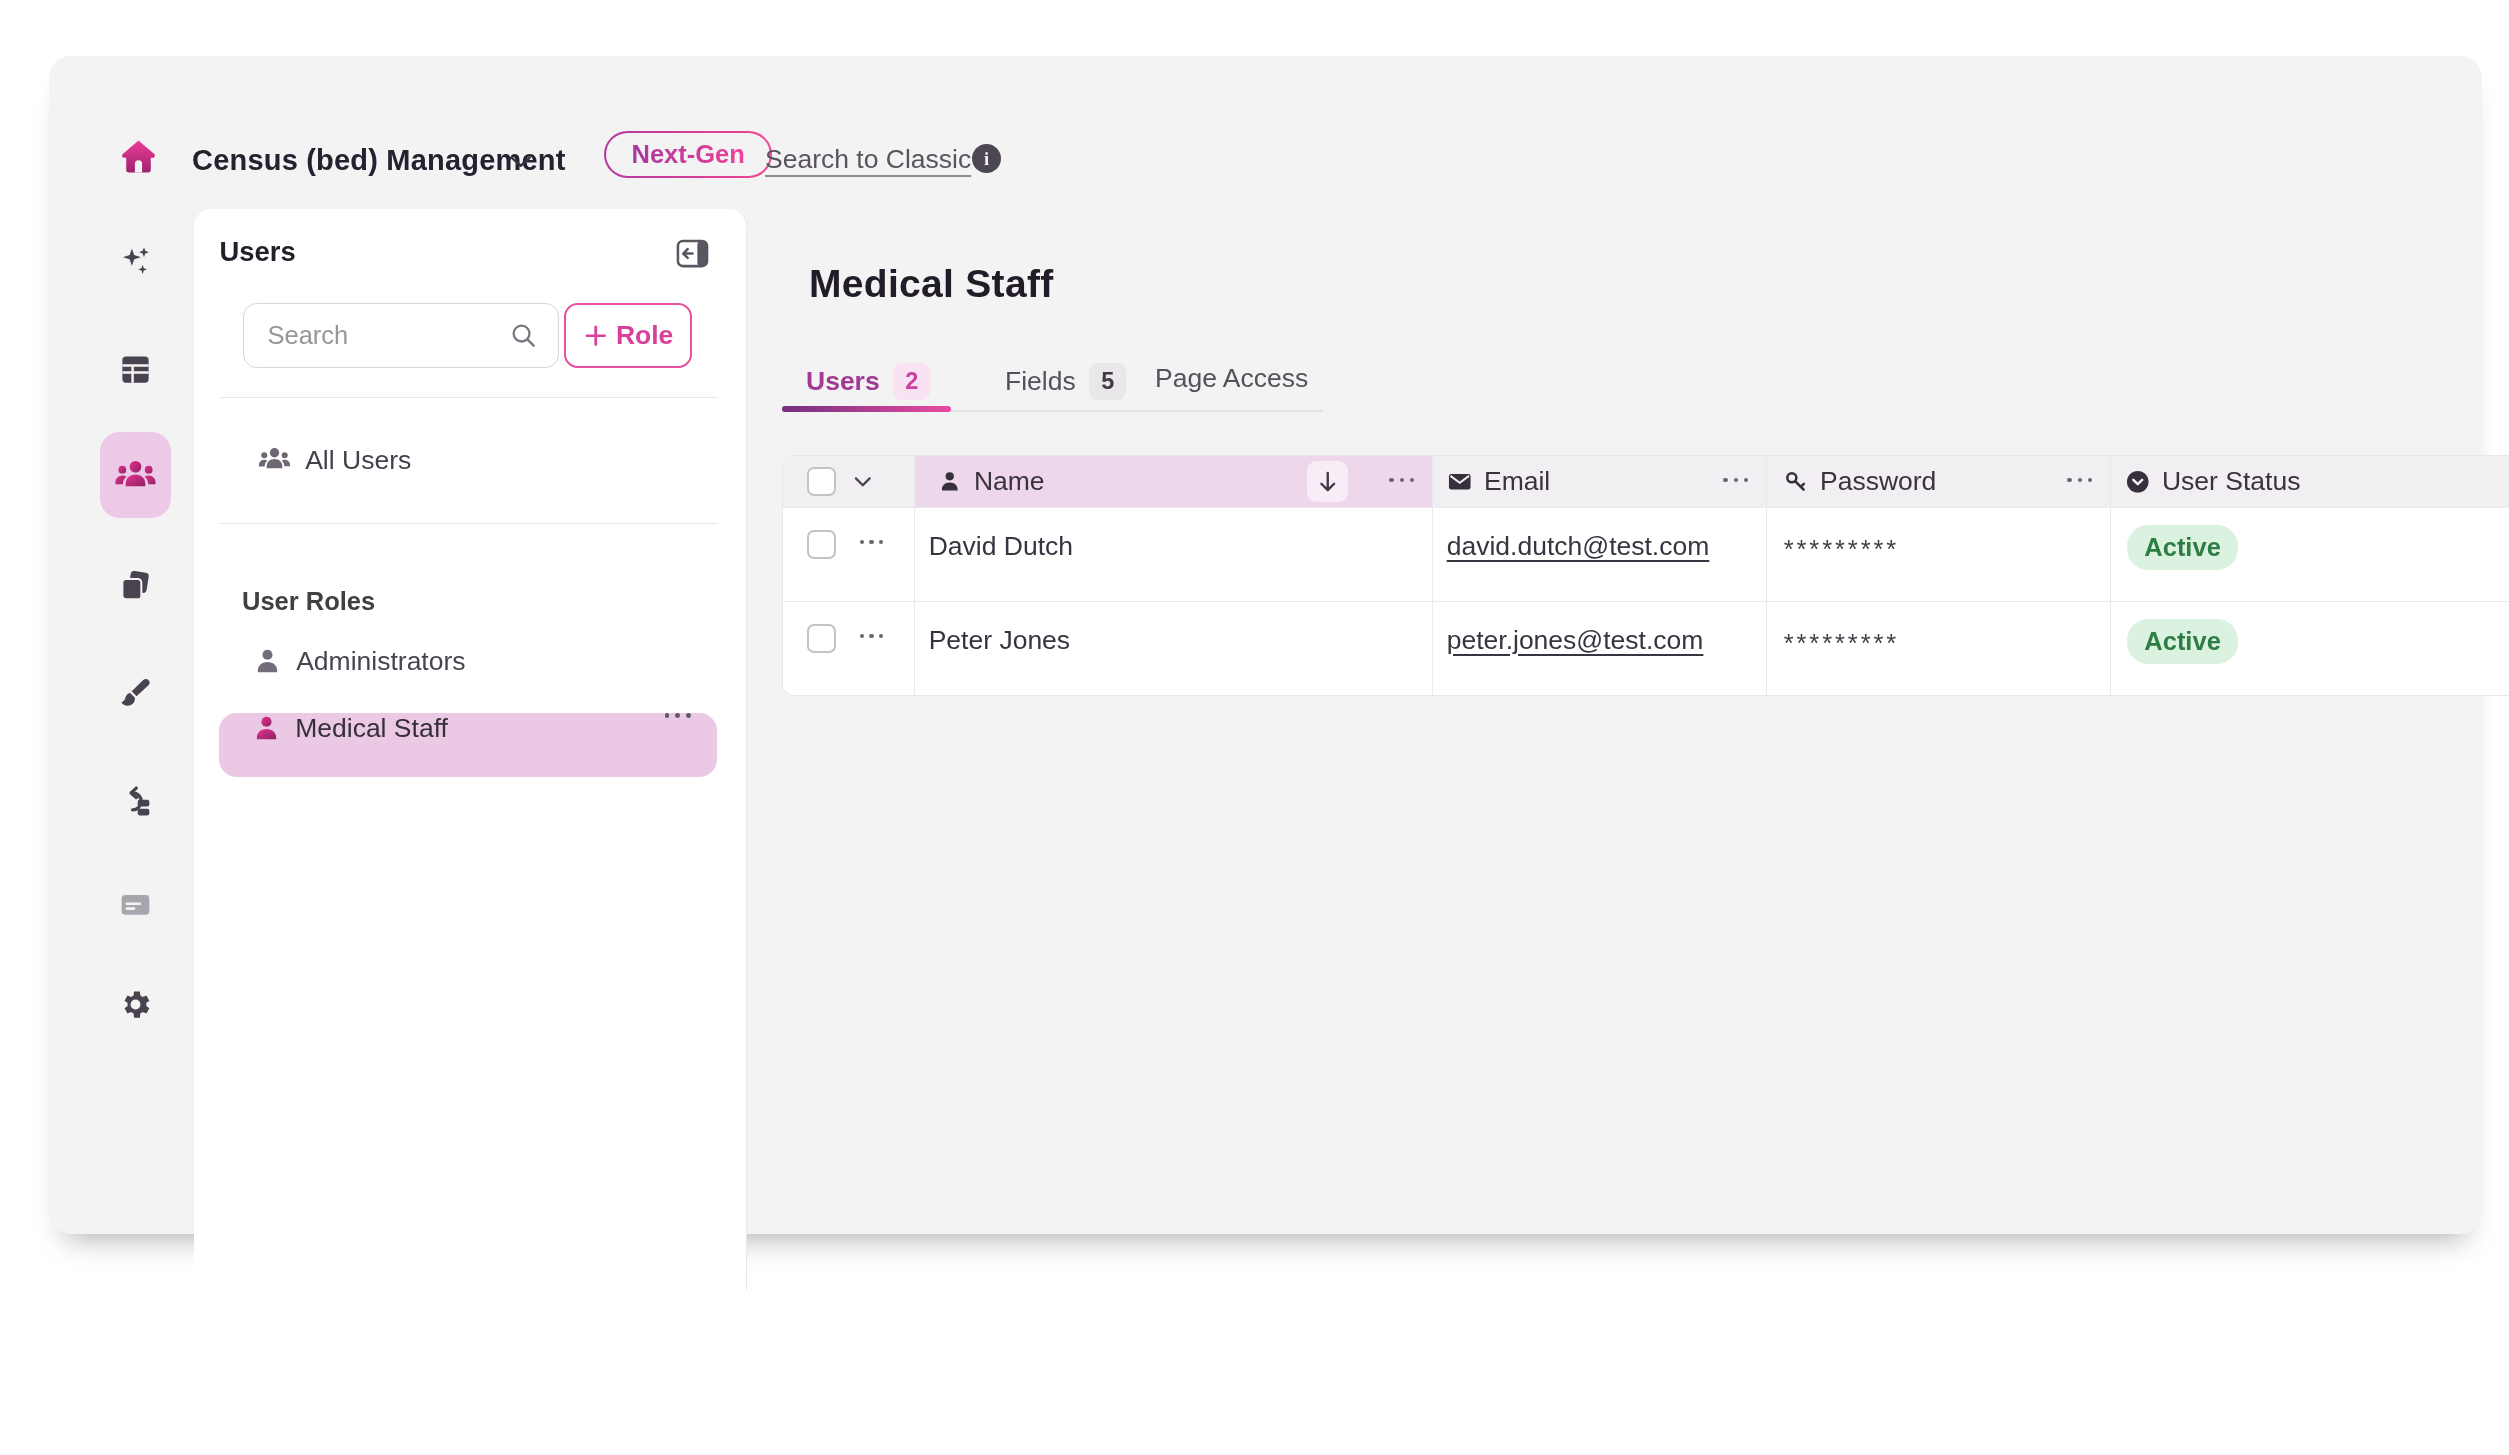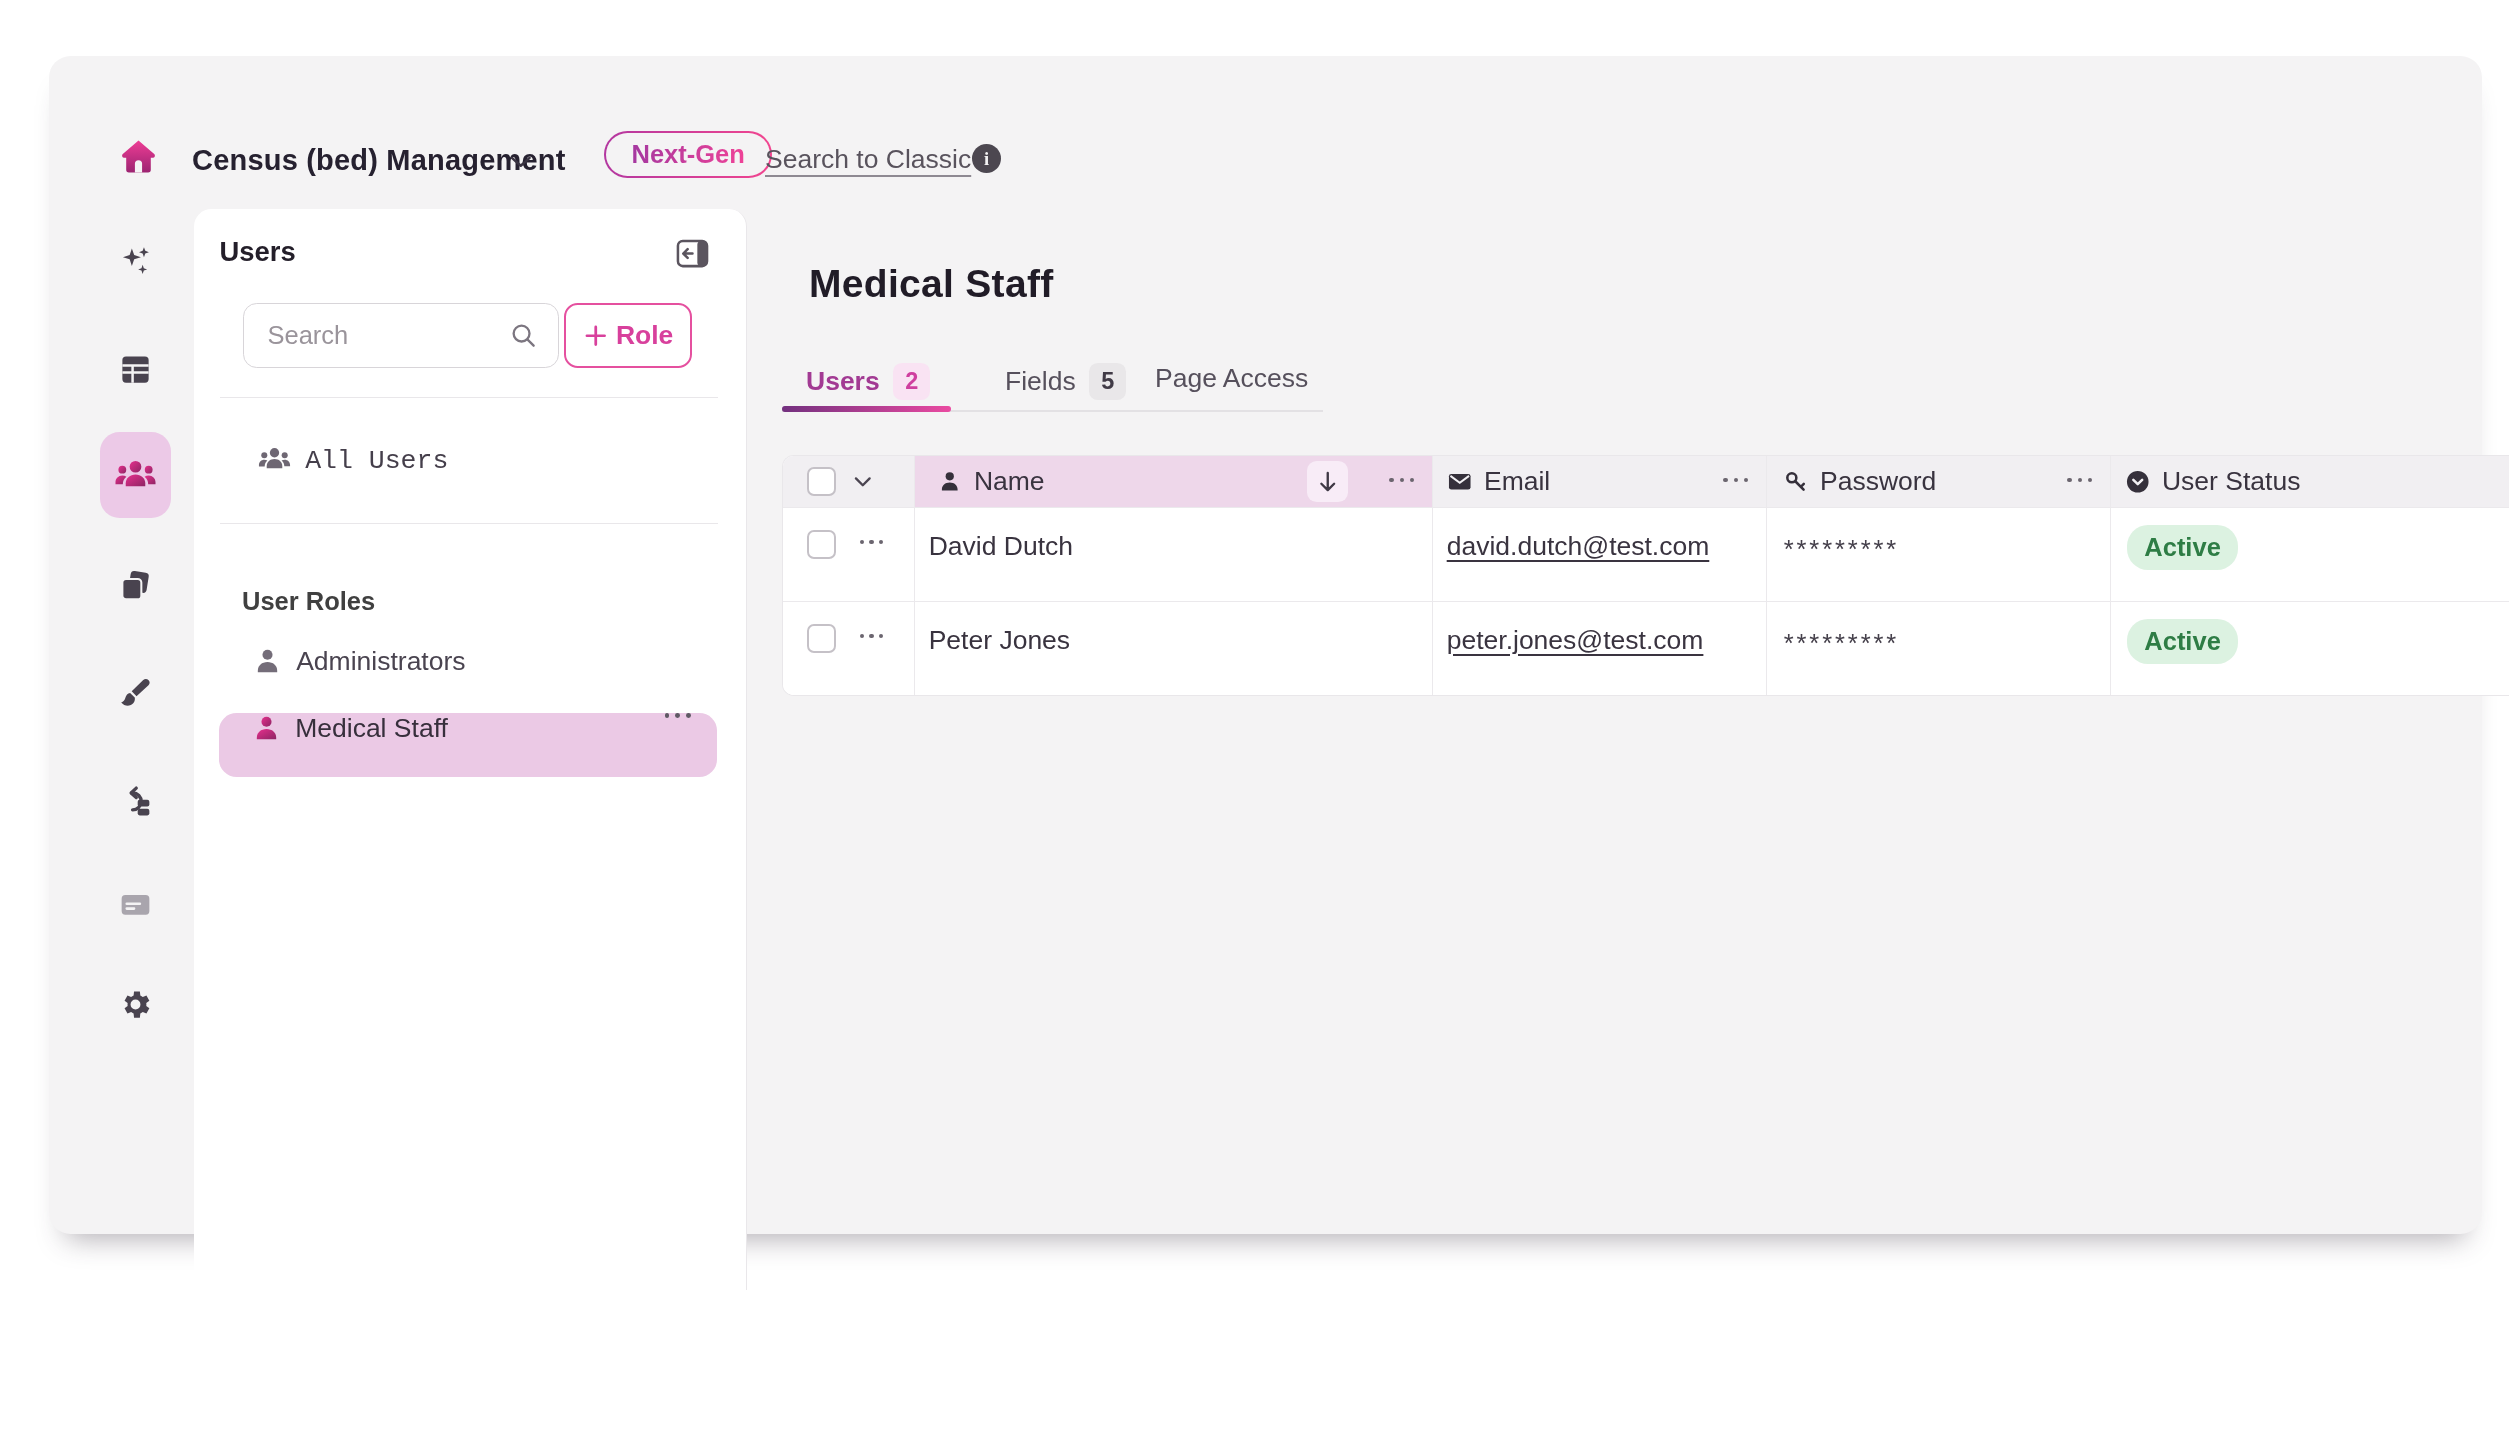--- a/index.html
+++ b/index.html
@@ -46,21 +46,21 @@
   .search-box input { border:none; outline:none; background:transparent; width:245px; margin-left:23.5px;
                       font-size:25.5px; color:#3c3641; font-family:"Liberation Sans", sans-serif; }
   .search-box input::placeholder { color:#9a949b; }
   .search-icon { position:absolute; right:19.6px; top:16.7px; width:29px; height:29px; color:#7c7680; }
   .role-btn { position:absolute; left:370px; top:94px; width:128px; height:65px; border-radius:13.7px;
               border:2px solid #e5509f; background:#fff; display:flex; align-items:center; justify-content:center;
               gap:7.8px; color:#d8409c; font-size:26.5px; font-weight:600; cursor:pointer; }
   .sb-divider { position:absolute; left:25.5px; width:498px; height:0; border-top:1px solid #e9e7ea; }
   .sb-item { position:absolute; left:25.5px; width:498px; height:71px; display:flex; align-items:center; border-radius:17.6px; cursor:pointer; }
   .sb-item .p-icon { margin-left:37px; width:35px; height:35px; color:#6e6773; }
-  .sb-item .label { margin-left:13.7px; font-size:26.5px; color:#453f4b;font-family:Liberation Mono, monospace; }
+  .sb-item .label { margin-left:13.7px; font-size:26.5px; color:#453f4b; }
   .sb-section { position:absolute; left:48px; top:378px; font-size:25.5px; font-weight:700; color:#404040; }
   .sb-role { position:absolute; left:25.5px; width:498px; height:59px; display:flex; align-items:flex-start; cursor:pointer; }
   .sb-role .p-icon { margin-left:32px; width:31px; height:31px; color:#746d79; }
   .sb-role .label { margin-left:13.7px; font-size:26.5px; color:#4a4450; }
   .sb-role.selected { left:24.5px; height:64px; background:#ebc9e5; border-radius:17.6px; }
   .sb-role.selected .label { color:#372f3c; font-weight:500; }
   .dots { display:flex; gap:5.9px; align-items:center; }
   .dots i { width:4.9px; height:4.9px; border-radius:50%; background:#5f5964; }
 
   

